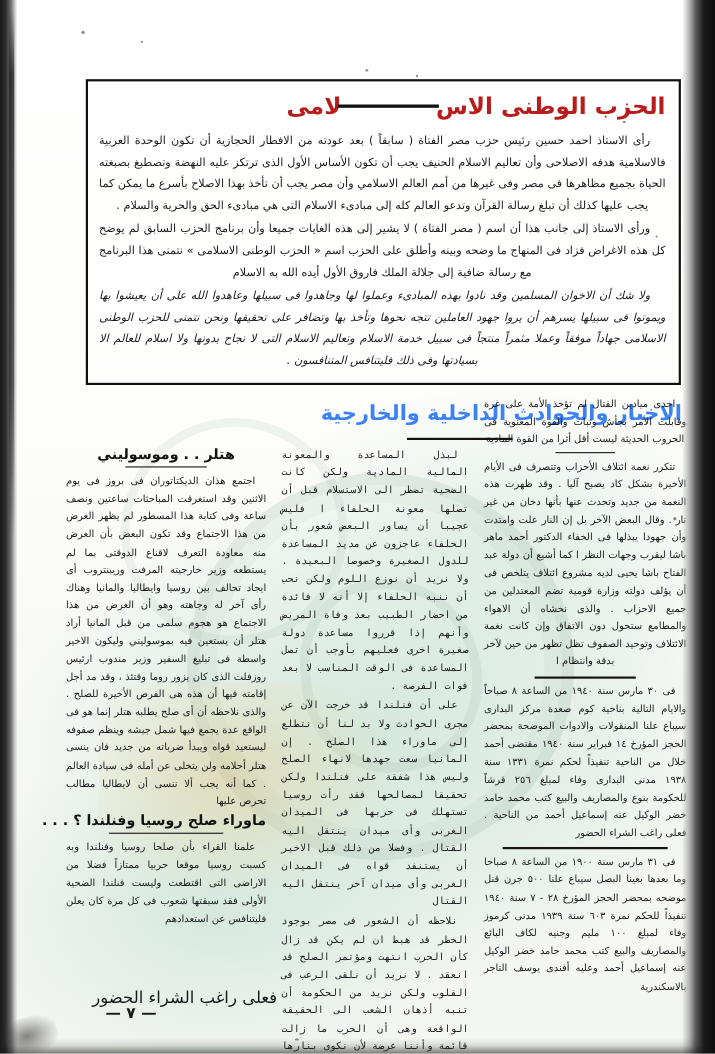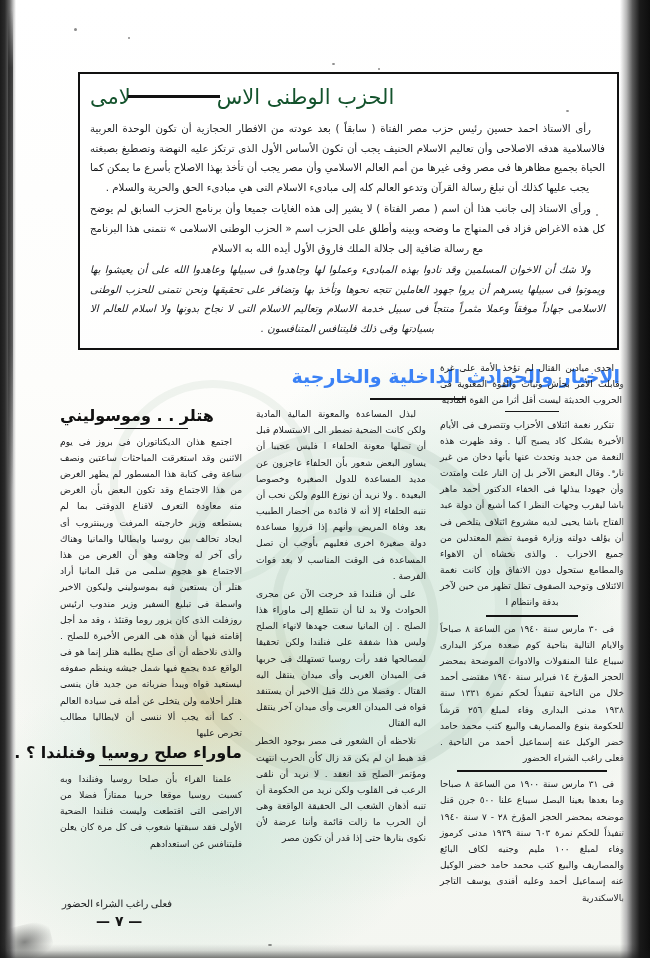--- a/index.html
+++ b/index.html
@@ -98,25 +98,25 @@
   #article-box {
     position: absolute;
     left: 78px; top: 72px;
     width: 541px; height: 278px;
     border: 2.5px solid #111;
     background: rgba(255,255,255,0.55);
     box-sizing: border-box;
     padding: 6px 12px 6px 10px;
   }
   #article-title {
-    text-align: left;
+    text-align: right;
     font-size: 21px;
-    font-weight: 400;
+    font-weight: 700;
     letter-spacing: 0;
-    color: #14532d;
+    color: #b91c1c;
     margin: 6px 0 10px 0;
     line-height: 1.1;
   }
   #article-title .kashida {
     display: inline-block;
     border-bottom: 3px solid #111;
     width: 92px;
     vertical-align: 6px;
     margin: 0 -3px;
   }
@@ -158,27 +158,27 @@
     width: 580px; height: 585px;
     display: flex;
     flex-direction: row-reverse;
     gap: 0;
   }
   .col {
     box-sizing: border-box;
     position: relative;
   }
   .col-right { width: 196px; padding: 46px 6px 0 8px; }
-  .col-mid   { width: 186px; padding: 46px 8px 0 8px; }
+  .col-mid   { width: 186px; padding: 46px 8px 0 8px; font-family: Liberation Mono, monospace; }
   .col-left  { width: 198px; padding: 0px 8px 0 6px; }
 
   .sub-head {
-    font-size: 16px;
+    font-size: 13px;
     font-weight: 700;
-    text-align: left;
+    text-align: center;
     color: #111;
     margin: 0 0 1px 0;
     line-height: 1.3;
     white-space: nowrap;
   }
   .sub-head-rule {
     width: 74px; height: 0;
     border-top: 1.8px solid #161616;
     margin: 1px auto 5px auto;
   }
@@ -217,25 +217,24 @@
     left: 96px; top: 913px;
     font-size: 14px;
     font-weight: 700;
     color: #161616;
     letter-spacing: 1px;
   }
   #footer-line {
     position: absolute;
     left: 62px; top: 896px;
     width: 190px;
-    font-size: 10px;
-    text-align: left;
+    font-size: 15px;
+    text-align: right;
     color: #17191b;
     line-height: 1.5;
-    font-family: Liberation Serif, serif;
   }
 
   
   #ink { position:absolute; inset:0; filter: blur(0.18px); }
 </style>
 </head>
 <body>
 
 <div id="page">
 

